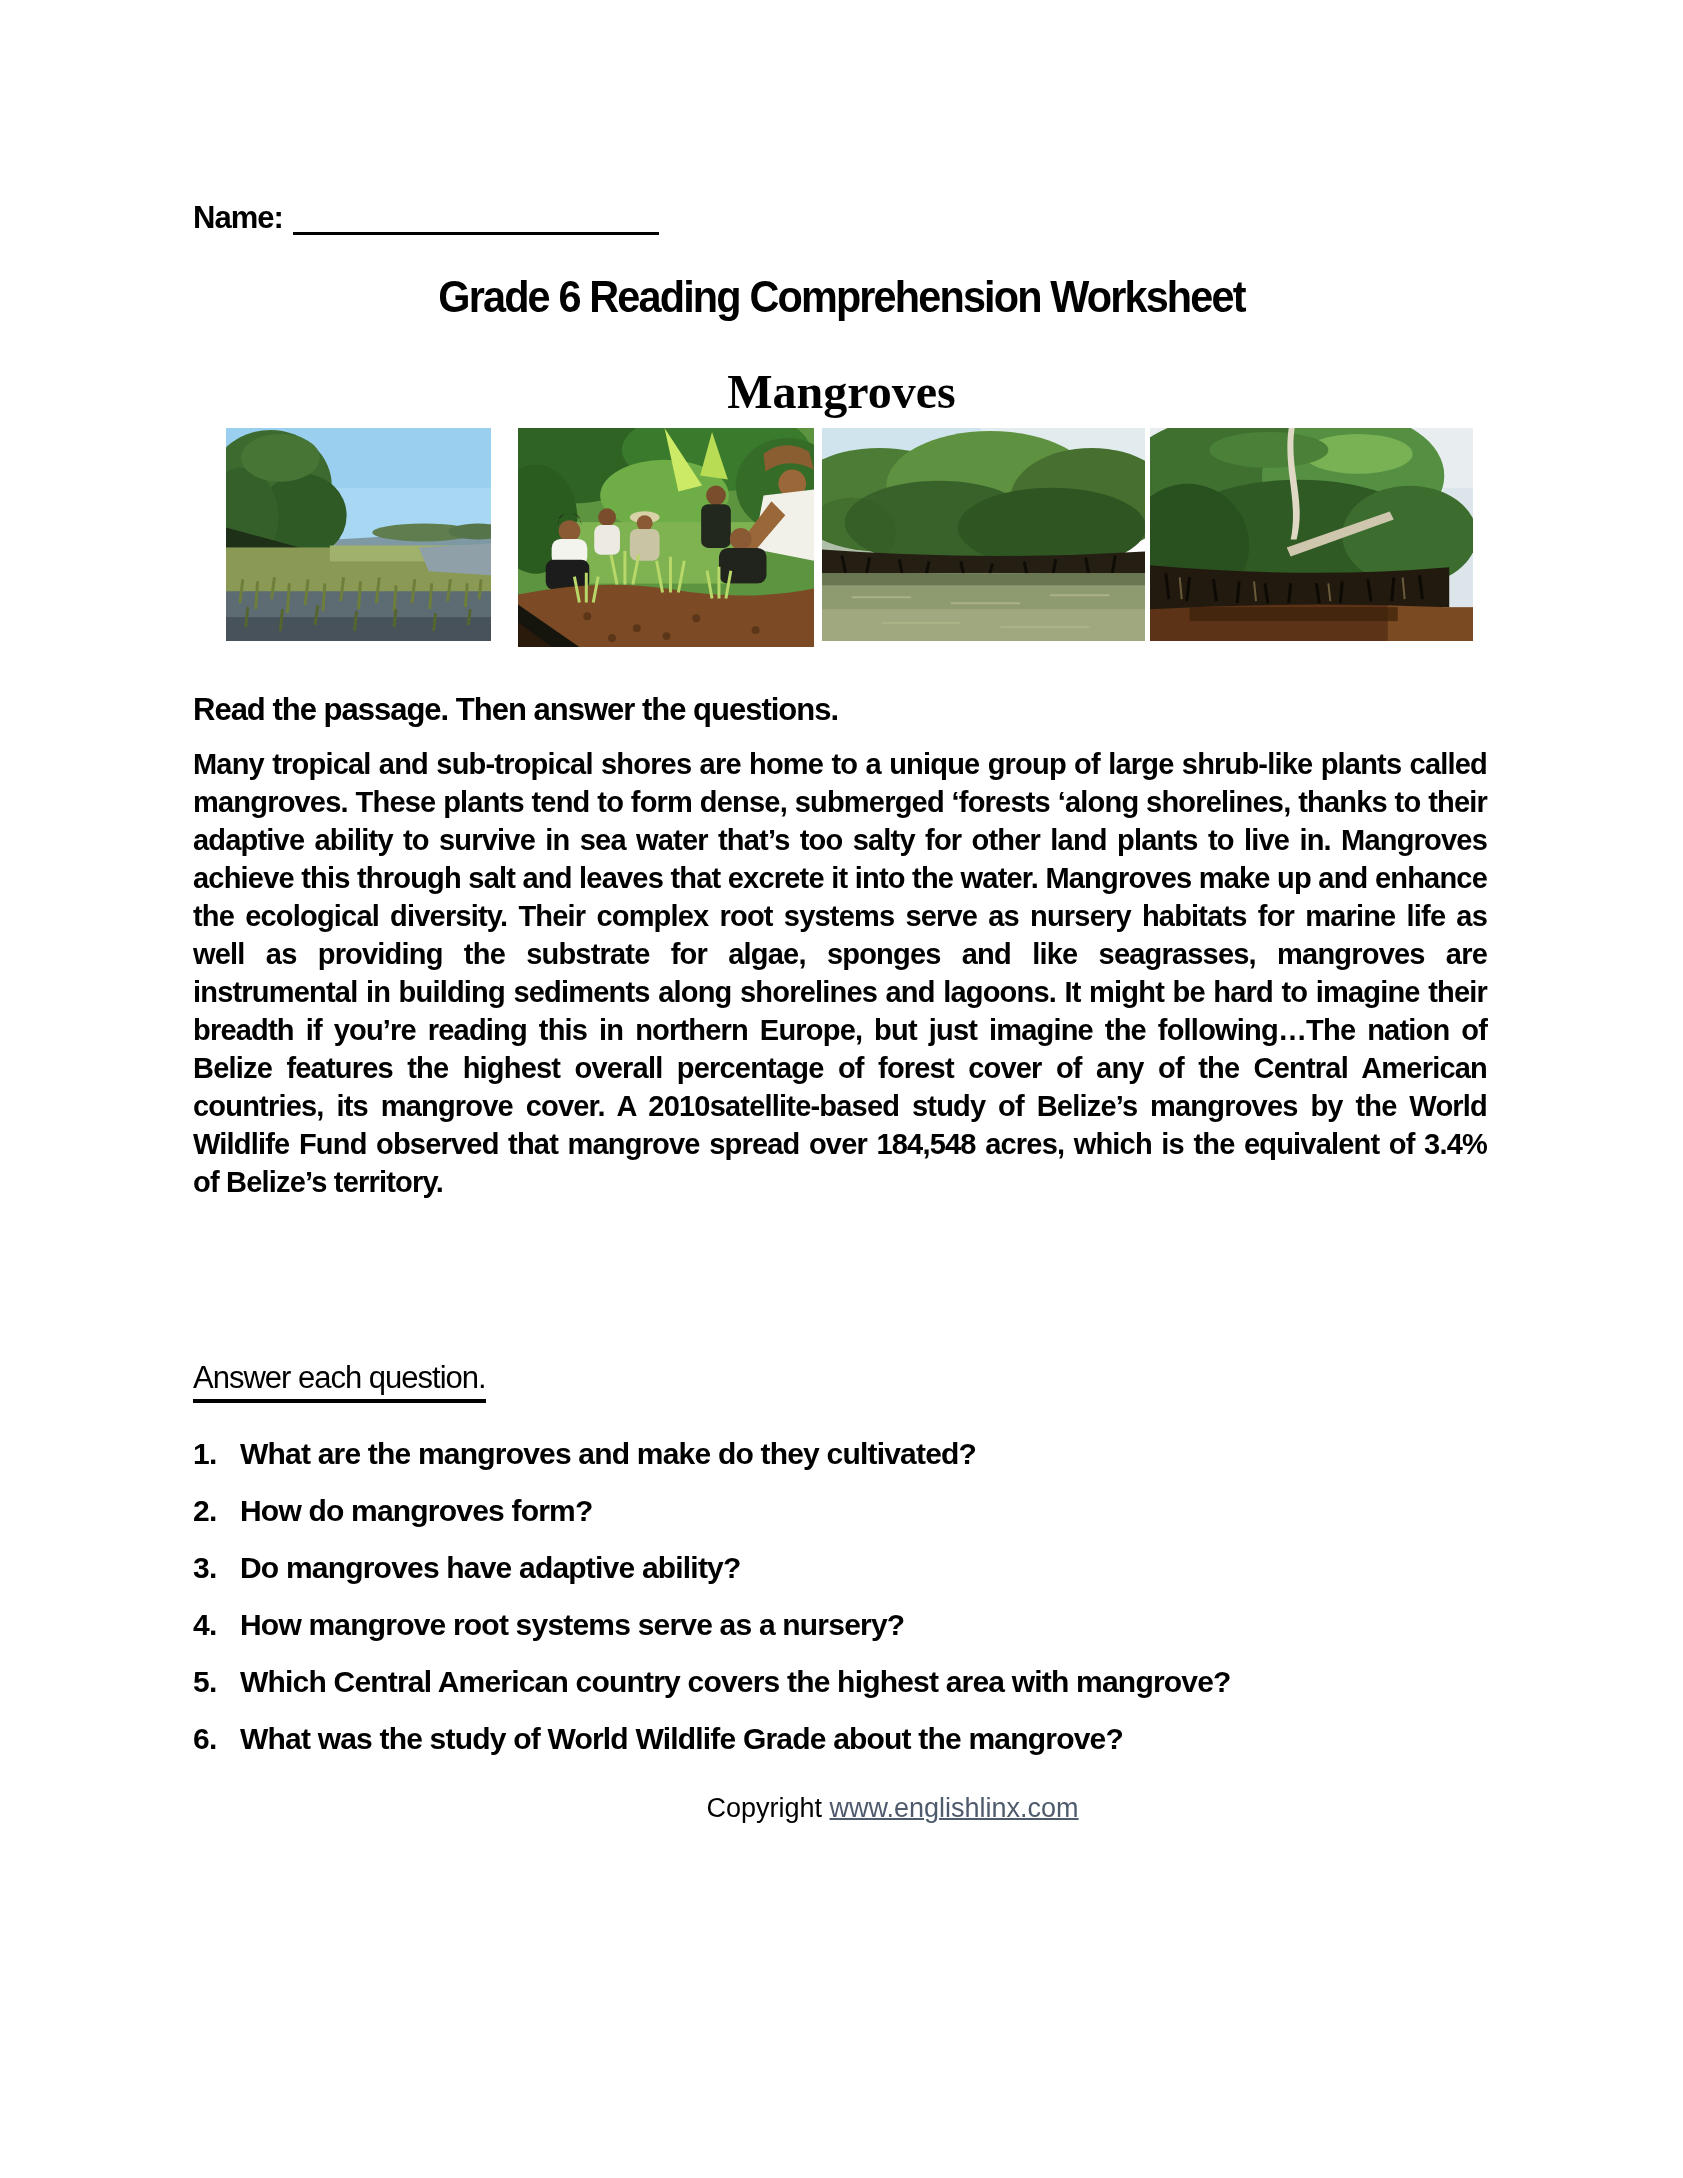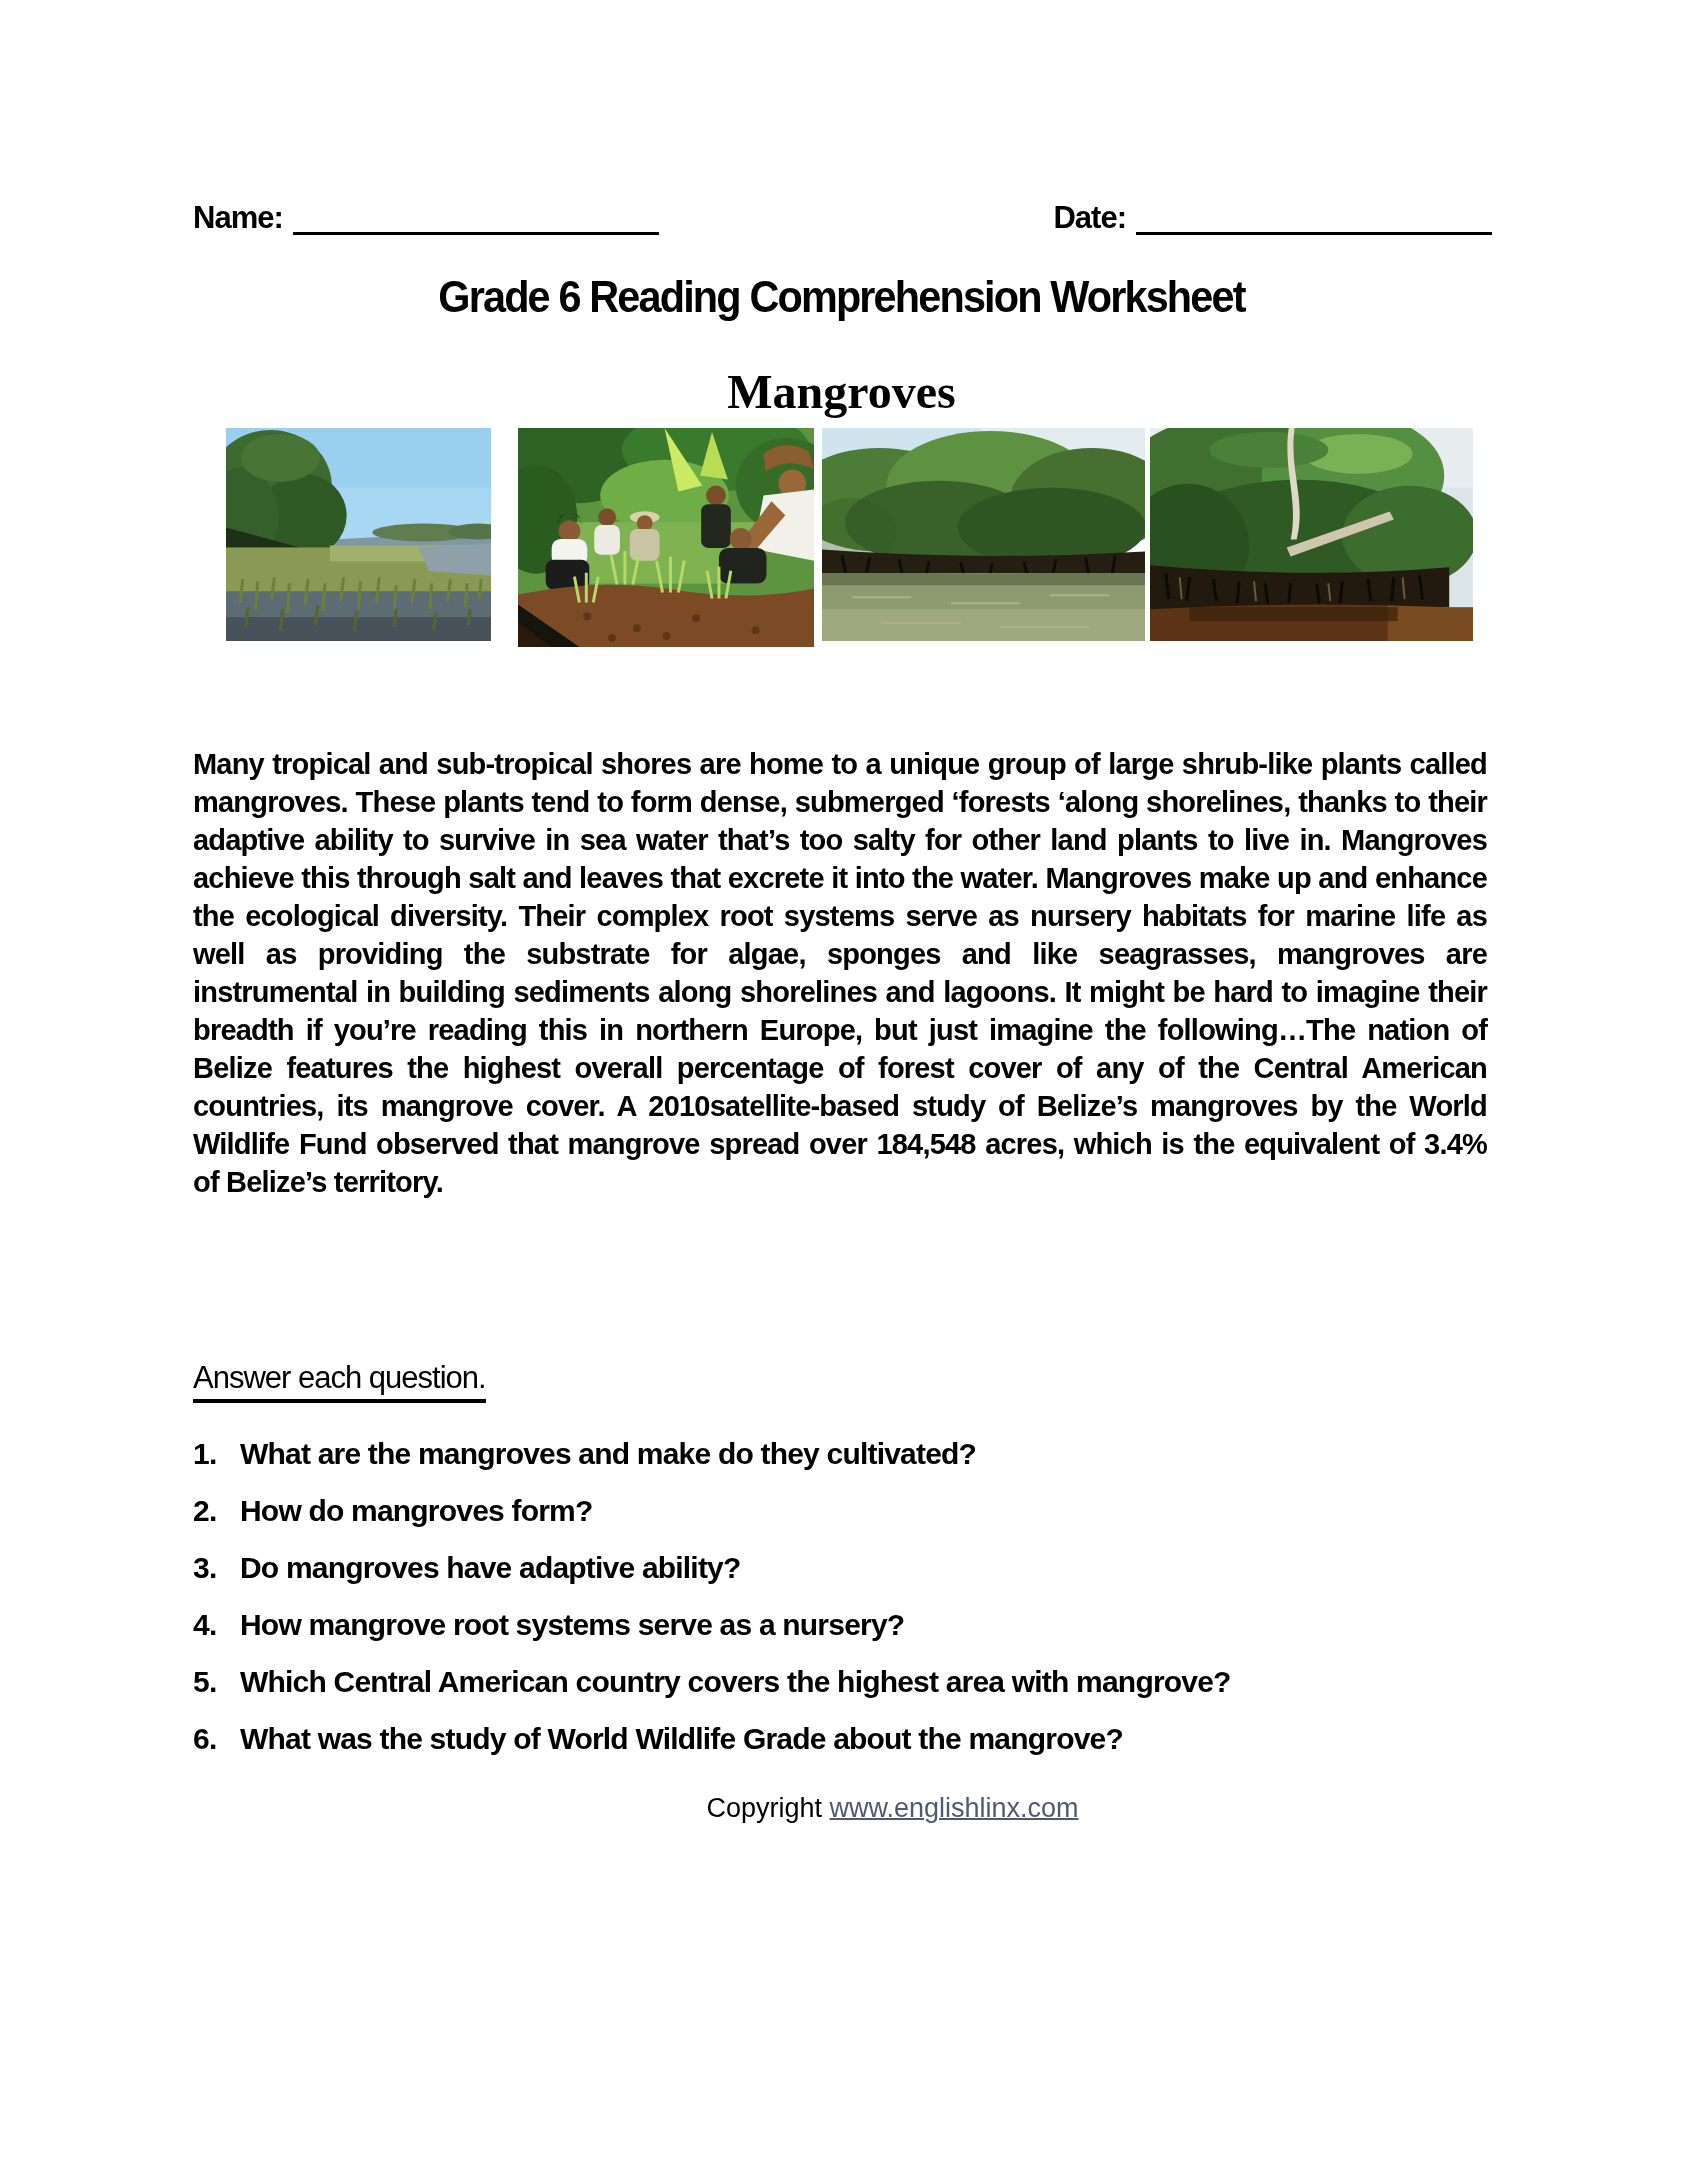--- a/index.html
+++ b/index.html
@@ -80,24 +80,20 @@
 </style>
 </head>
 <body>
 
 <div class="page">
 
   <div class="header-row">
     <div class="fill-field">
       <span class="fill-label">Name:</span>
       <span class="fill-line name-line"></span>
-    </div>
-    <div class="fill-field">
-      <span class="fill-label">Date:</span>
-      <span class="fill-line date-line"></span>
     </div>
   </div>
 
   <div class="worksheet-title">Grade 6 Reading Comprehension Worksheet</div>
   <div class="passage-title">Mangroves</div>
 
   <figure class="photo" id="photo-1">
     <svg viewBox="0 0 268 214" preserveAspectRatio="none">
       <rect x="0" y="0" width="268" height="126" fill="#a7d7f2"></rect>
       <rect x="0" y="0" width="268" height="60" fill="#9bcfef"></rect>
@@ -195,20 +191,21 @@
       <ellipse cx="120" cy="22" rx="60" ry="18" fill="#4a8038"></ellipse>
       <path d="M146,0 C140,42 158,72 148,112 L142,112 C150,72 134,42 140,0 Z" fill="#ded8c4"></path>
       <path d="M138,120 L242,84 L246,92 L142,129 Z" fill="#cfc6ae"></path>
       <path d="M0,138 Q160,152 302,140 L302,180 Q150,174 0,182 Z" fill="#221a0e"></path>
       <path d="M16,146 l3,26 M40,150 l-3,24 M64,152 l3,22 M90,154 l-2,22 M116,156 l3,20 M142,156 l-2,20 M168,156 l3,20 M194,154 l-2,22 M220,152 l3,22 M246,150 l-2,24 M272,148 l3,24" stroke="#0d0a06" stroke-width="3" fill="none"></path>
       <path d="M30,150 l2,22 M105,154 l2,20 M180,156 l2,18 M255,150 l2,22" stroke="#6a5b3a" stroke-width="2" fill="none"></path>
       <rect x="40" y="180" width="210" height="14" fill="#3a2008" opacity="0.7"></rect>
     </svg>
   </figure>
 
+  <div class="read-instruction">Read the passage. Then answer the questions.</div>
   <div class="passage">Many tropical and sub-tropical shores are home to a unique group of large shrub-like plants called mangroves. These plants tend to form dense, submerged ‘forests ‘along shorelines, thanks to their adaptive ability to survive in sea water that’s too salty for other land plants to live in. Mangroves achieve this through salt and leaves that excrete it into the water. Mangroves make up and enhance the ecological diversity. Their complex root systems serve as nursery habitats for marine life as well as providing the substrate for algae, sponges and like seagrasses, mangroves are instrumental in building sediments along shorelines and lagoons. It might be hard to imagine their breadth if you’re reading this in northern Europe, but just imagine the following…The nation of Belize features the highest overall percentage of forest cover of any of the Central American countries, its mangrove cover. A 2010satellite-based study of Belize’s mangroves by the World Wildlife Fund observed that mangrove spread over 184,548 acres, which is the equivalent of 3.4% of Belize’s territory.</div>
 
   <div class="answer-heading">
     <span>Answer each question.</span>
   </div>
   <ol class="questions">
     <li class="question-row">
       <span class="q-num">1.</span>
       <span class="q-text">What are the mangroves and make do they cultivated?</span>
     </li>

